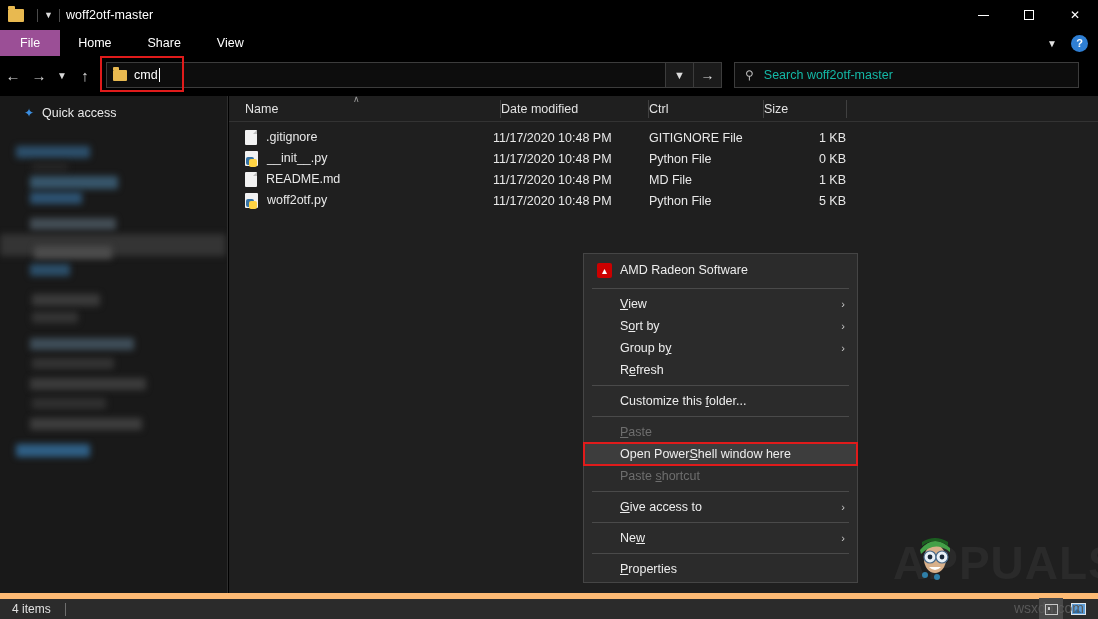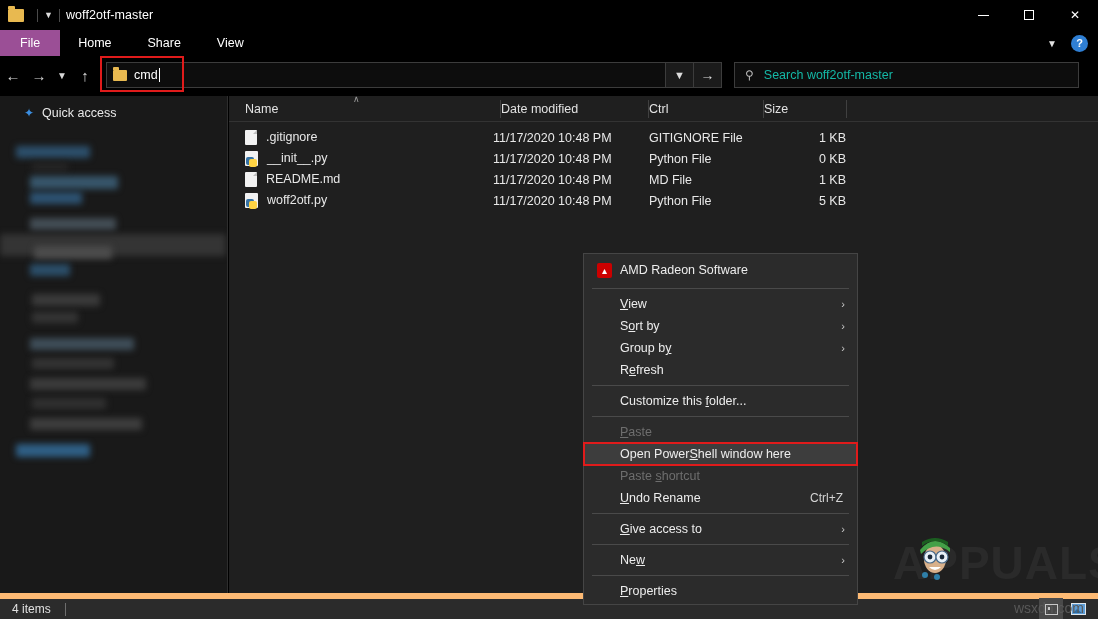--- a/index.html
+++ b/index.html
@@ -474,24 +474,20 @@
 
     <div class="ctx-item highlight">
       <span>Open Power<u>S</u>hell window here</span>
       <div class="ctx-redbox"></div>
     </div>
 
     <div class="ctx-item disabled">
       <span>Paste <u>s</u>hortcut</span>
     </div>
 
-    <div class="ctx-item">
-      <span><u>U</u>ndo Rename</span>
-      <span class="ctx-accel">Ctrl+Z</span>
-    </div>
 
     <div class="ctx-sep"></div>
 
     <div class="ctx-item">
       <span><u>G</u>ive access to</span>
       <span class="ctx-arrow">›</span>
     </div>
 
     <div class="ctx-sep"></div>
 

